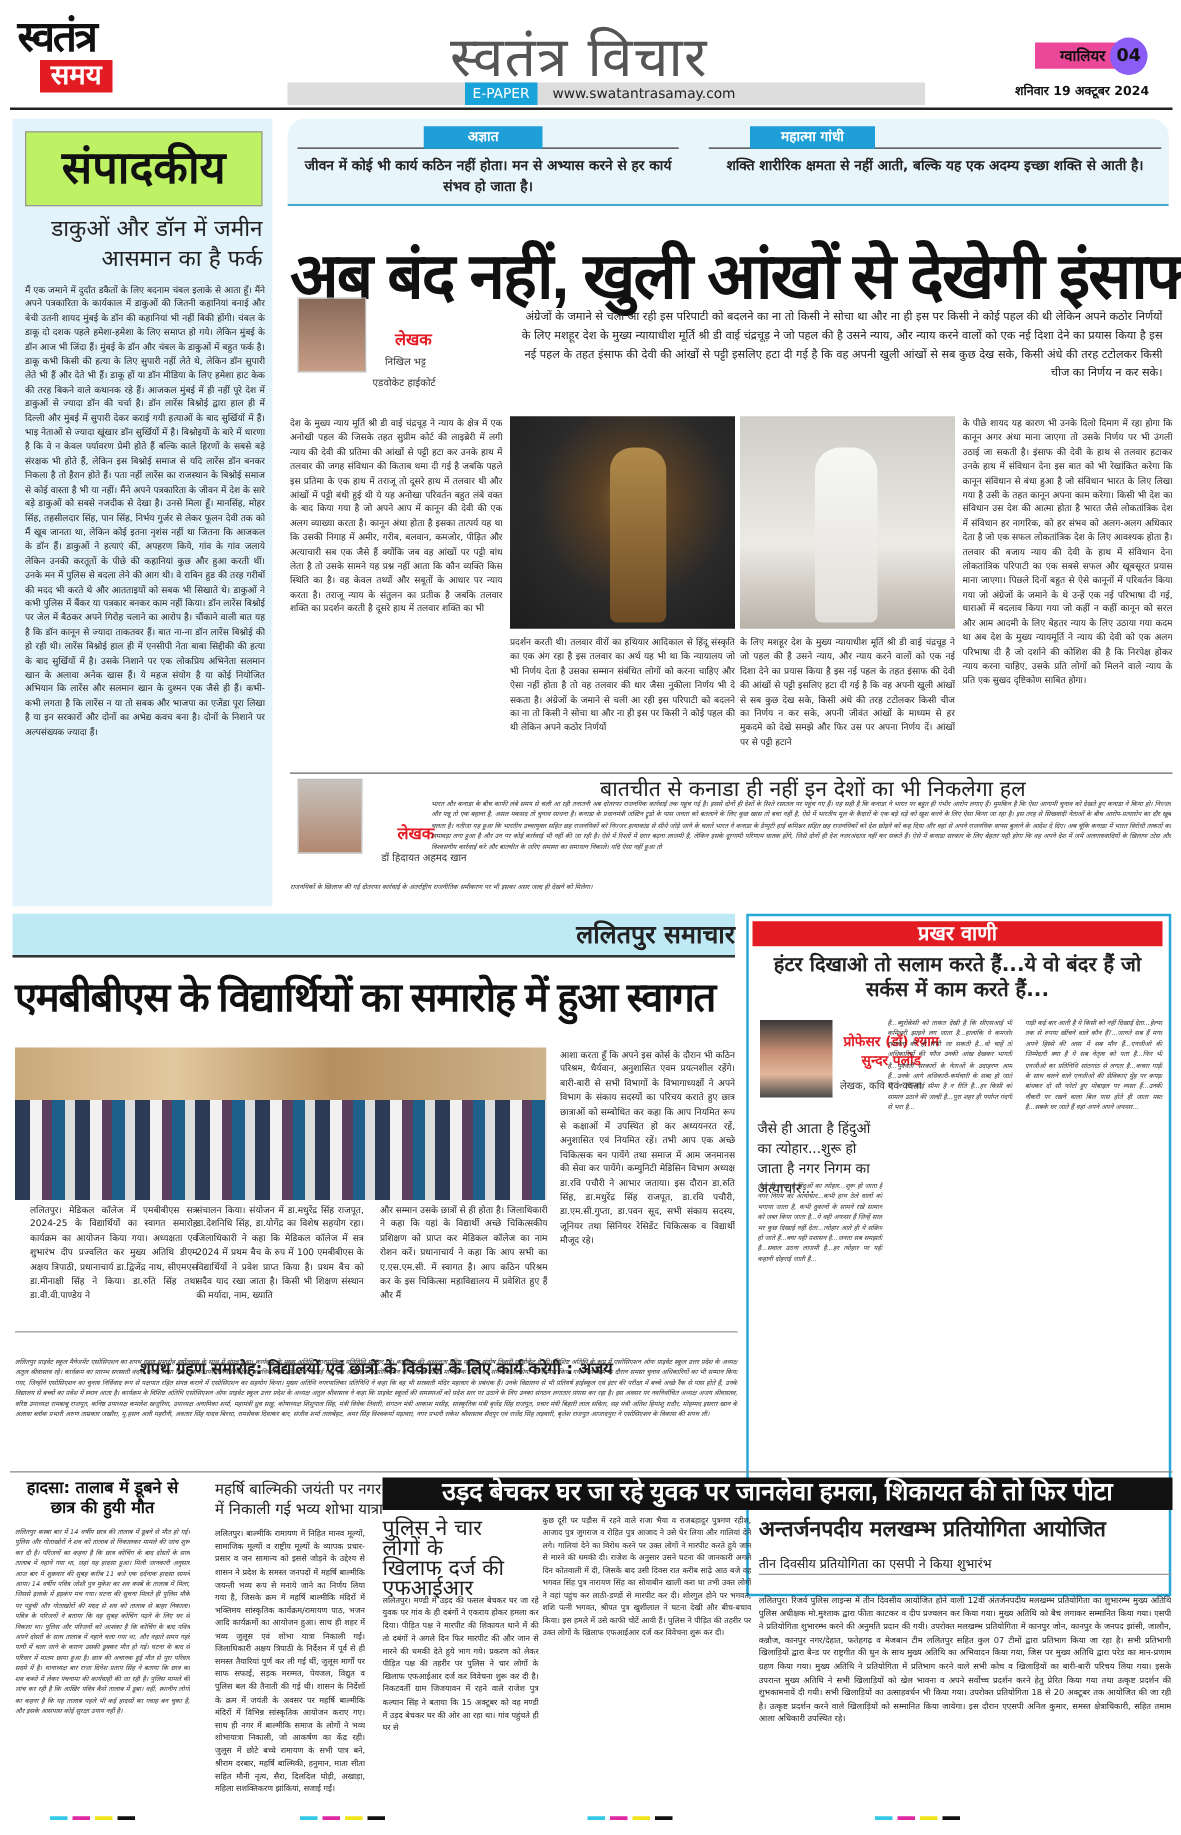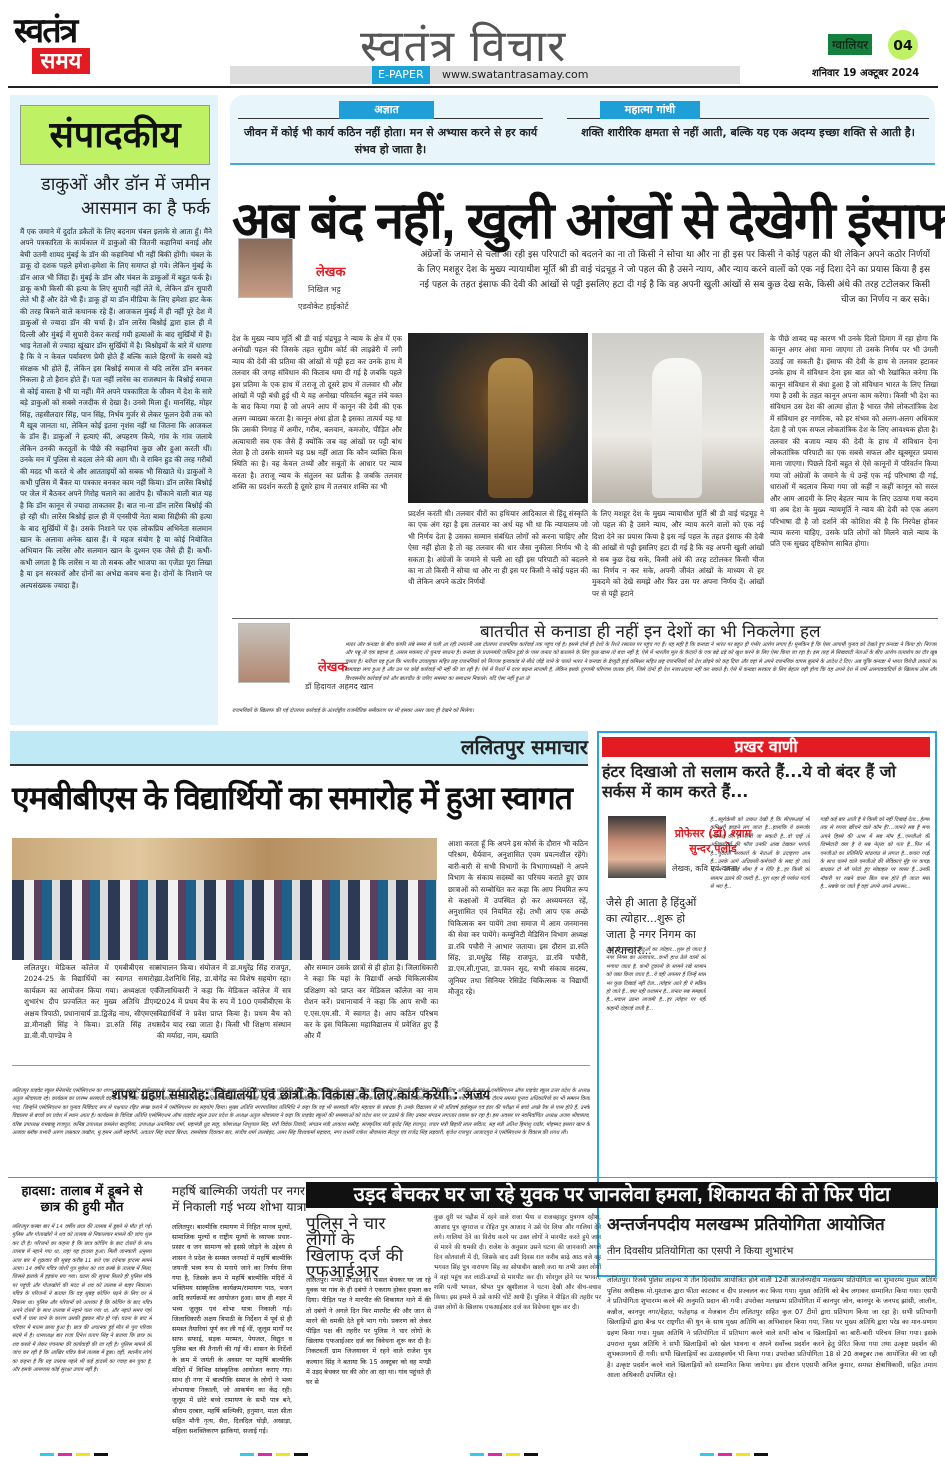--- a/index.html
+++ b/index.html
@@ -10,22 +10,22 @@
 p.tiny{font-size:5.2px;line-height:8.4px;text-align:justify;color:#333;font-style:italic}
 
 
 #logo{left:14px;top:12px;width:72px;height:68px}
 #logo .l1{font-size:34px;font-weight:900;color:#111;line-height:36px;letter-spacing:-2px}
 #logo .l2{background:#e31b23;color:#fff;font-size:22px;font-weight:900;margin-left:18px;width:58px;text-align:center;line-height:26px}
 #mast-title{left:360px;top:14px;font-size:44px;color:#555;font-weight:400;letter-spacing:1px}
 #mast-bar{left:230px;top:66px;width:510px;height:18px;background:#ddd}
 #epaper{left:372px;top:66px;background:#1aa3d9;color:#fff;font-size:11px;padding:2px 6px;line-height:14px}
 #website{left:442px;top:68px;font-size:11px;color:#222}
-#city-box{left:828px;top:34px;background:#15803d;padding:2px 4px;font-size:12px;font-weight:400}
-#page-no{left:888px;top:30px;background:#bef264;border-radius:50%;width:30px;height:30px;font-size:14px;font-weight:700;text-align:center;line-height:30px}
+#city-box{left:828px;top:34px;background:#ec4899;padding:2px 20px;font-size:12px;font-weight:700}
+#page-no{left:888px;top:30px;background:#8b5cf6;border-radius:50%;width:30px;height:30px;font-size:14px;font-weight:700;text-align:center;line-height:30px}
 #mast-date{left:812px;top:65px;font-size:10px;font-weight:700}
 #mast-rule{left:8px;top:86px;width:930px;height:2px;background:#222}
 
 
 #editorial{left:10px;top:95px;width:208px;height:630px;background:#e3f3fb}
 #ed-title-box{left:20px;top:105px;width:190px;height:60px;background:#bef264;border:1px solid #999}
 #ed-title{font-size:36px;font-weight:900;text-align:center;line-height:58px}
 #ed-headline{left:20px;top:172px;width:190px;text-align:right;font-size:18px;line-height:24px;color:#222}
 #ed-body{left:20px;top:226px;width:192px}
 
@@ -76,21 +76,21 @@
 #mbbs-c1{left:12px;top:962px;width:134px}
 #mbbs-c2{left:157px;top:962px;width:134px}
 #mbbs-c3{left:304px;top:962px;width:134px}
 #mbbs-c4{left:448px;top:838px;width:140px}
 #oath-head{left:12px;top:1065px;width:578px;text-align:center;font-size:13px;font-weight:700;color:#222;border-top:1px solid #999;padding-top:19px}
 #oath-body{left:12px;top:1086px;width:578px}
 
 
 #pv-box{left:597px;top:731px;width:340px;height:546px;border:2px solid #27a6d9;background:#fff}
 #pv-label{left:602px;top:737px;width:328px;height:20px;background:#e31b23;color:#fff;text-align:center;font-size:16px;font-weight:700;line-height:20px}
-#pv-head{left:602px;top:762px;width:328px;text-align:left;font-size:16px;font-weight:700;line-height:20px;color:#222}
+#pv-head{left:602px;top:762px;width:328px;text-align:center;font-size:16px;font-weight:700;line-height:20px;color:#222}
 #pv-photo{left:608px;top:816px;width:58px;height:62px;background:linear-gradient(180deg,#3a3a3a,#c48b72 40%,#e4b69b 70%,#4a4a4a)}
 #pv-author{left:668px;top:826px;width:90px;text-align:center;color:#e31b23;font-size:11px;font-weight:700;line-height:15px}
 #pv-role{left:672px;top:862px;font-size:8px;color:#333}
 #pv-sub{left:606px;top:895px;width:100px;font-size:11px;line-height:16px;color:#222}
 #pv-c1{left:606px;top:945px;width:100px}
 #pv-c2{left:710px;top:815px;width:100px}
 #pv-c3{left:820px;top:815px;width:110px}
 
 
 #b-rule{left:8px;top:1177px;width:930px;height:1px;background:#888}

